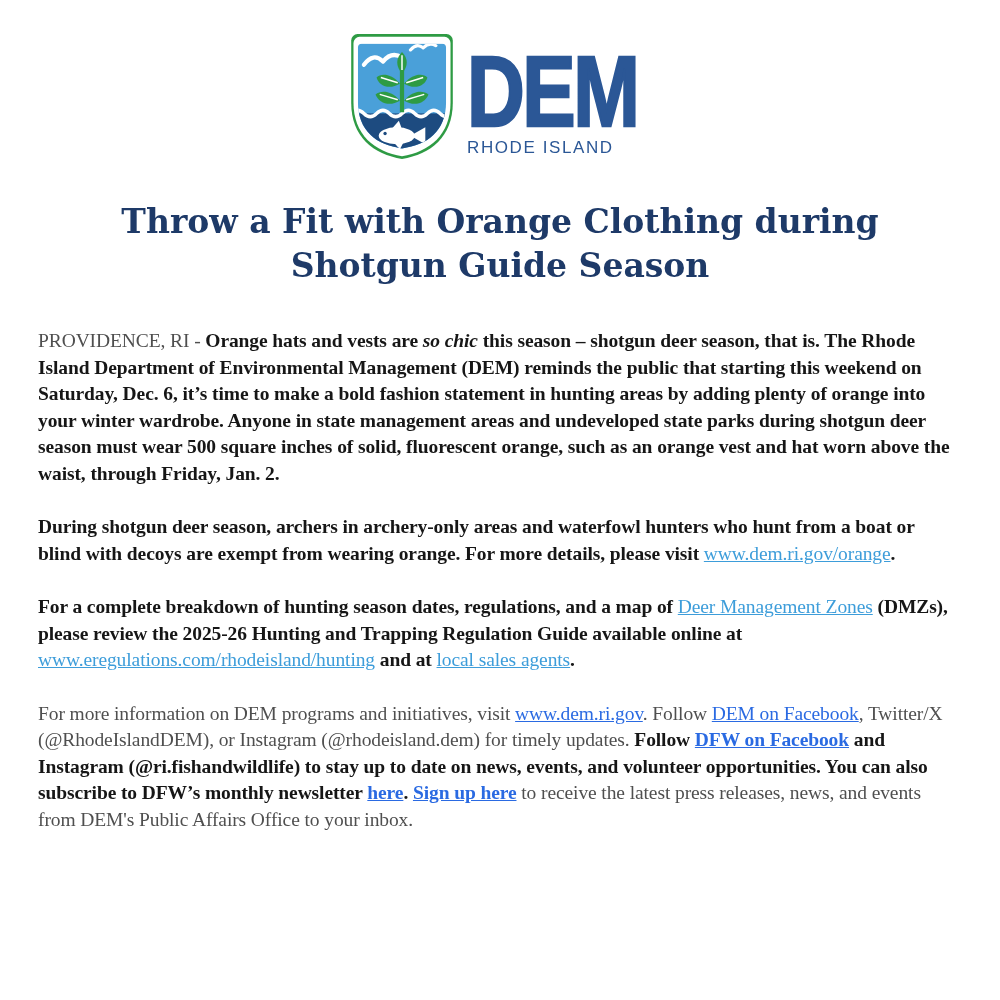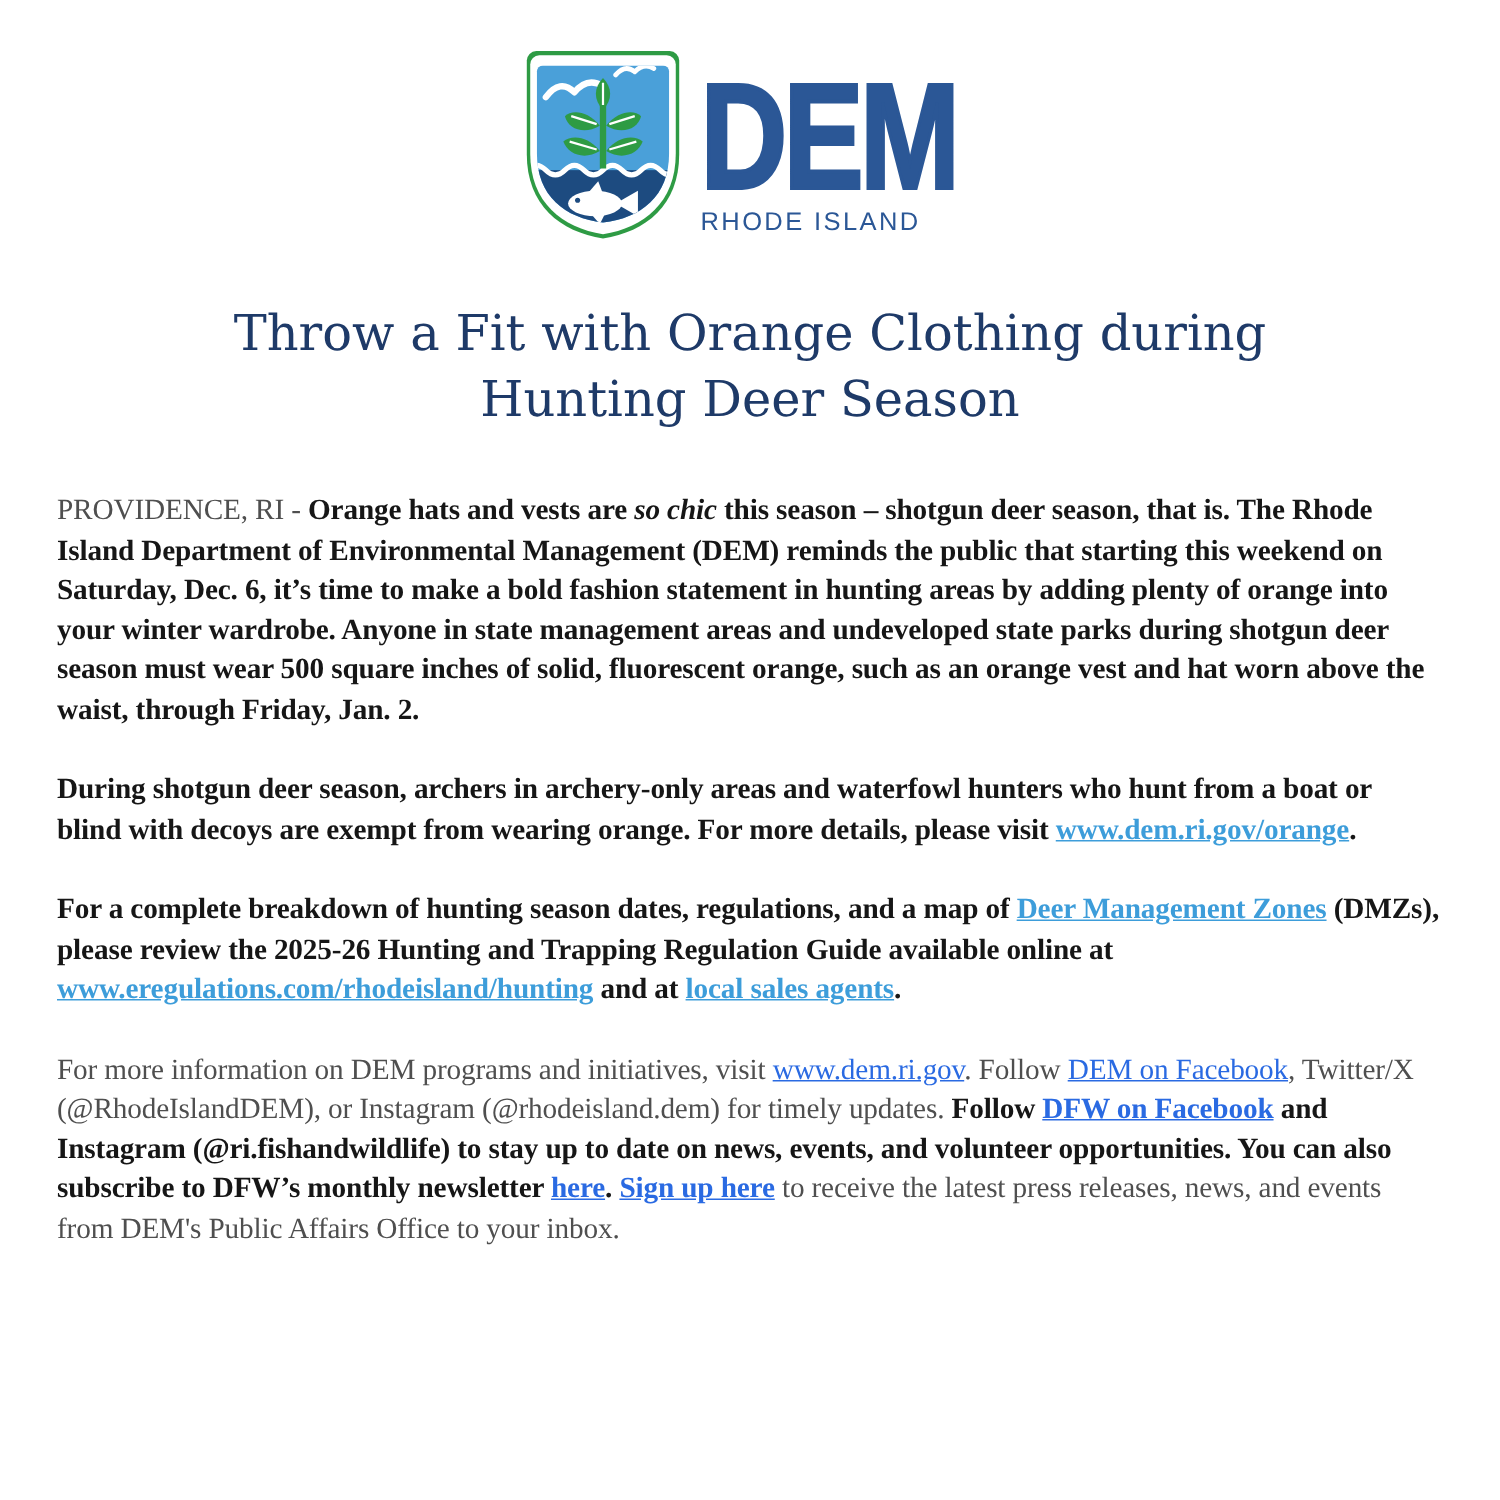--- a/index.html
+++ b/index.html
@@ -51,42 +51,42 @@
     letter-spacing: 1.6px;
     color: var(--logo-navy);
     margin-top: 7px;
     white-space: nowrap;
   }
   
   .title {
     margin-top: 40px;
     text-align: center;
     font-family: "DejaVu Serif", serif;
-    font-weight: 400;
+    font-weight: 700;
     font-size: 33px;
     line-height: 44px;
     color: var(--title-navy);
   }
   
   .article {
     width: 924px;
     margin: 40px auto 0 auto;
   }
   .para {
     margin: 0 0 27px 0;
     font-size: 19.5px;
     line-height: 26.5px;
     letter-spacing: -0.1px;
     color: var(--body-ink);
   }
   .para:last-child { margin-bottom: 0; }
   .muted  { color: var(--body-muted); font-weight: 400; }
   .strong { color: var(--body-ink);  font-weight: 700; text-align: right; }
   .strong-italic { color: var(--body-ink); font-weight: 700; font-style: italic; }
-  a.link-light { color: var(--link-light); font-weight: 700; text-decoration: underline; cursor: pointer; }
+  a.link-light { color: var(--link-light); font-weight: 400; text-decoration: underline; cursor: pointer; }
   a.link-blue  { color: var(--link-blue);  font-weight: 400; cursor: pointer; }
   a.link-blue-bold { color: var(--link-blue); font-weight: 700; cursor: pointer; }
 </style>
 </head>
 <body>
 
 <div class="page">
 
   <div class="logo-row">
     <svg class="shield" viewBox="0 0 100 120" xmlns="http://www.w3.org/2000/svg" aria-hidden="true">
@@ -136,21 +136,21 @@
       </g>
     </svg>
     <div class="logo-text">
       <div class="logo-acronym">DEM</div>
       <div class="logo-state">RHODE ISLAND</div>
     </div>
   </div>
 
   <div class="title">
     <div>Throw a Fit with Orange Clothing during</div>
-    <div>Hunting Deer Season</div>
+    <div>Shotgun Guide Season</div>
   </div>
 
   <div class="article">
       <p class="para"><span class="muted">PROVIDENCE, RI - </span><span class="strong">Orange hats and vests are </span><span class="strong-italic">so chic</span><span class="strong"> this season – shotgun deer season, that is. The Rhode Island Department of Environmental Management (DEM) reminds the public that starting this weekend on Saturday, Dec. 6, it’s time to make a bold fashion statement in hunting areas by adding plenty of orange into your winter wardrobe. Anyone in state management areas and undeveloped state parks during shotgun deer season must wear 500 square inches of solid, fluorescent orange, such as an orange vest and hat worn above the waist, through Friday, Jan. 2.</span></p>
       <p class="para"><span class="strong">During shotgun deer season, archers in archery-only areas and waterfowl hunters who hunt from a boat or blind with decoys are exempt from wearing orange. For more details, please visit </span><a class="link-light" href="#">www.dem.ri.gov/orange</a><span class="strong">.</span></p>
       <p class="para"><span class="strong">For a complete breakdown of hunting season dates, regulations, and a map of </span><a class="link-light" href="#">Deer Management Zones</a><span class="strong"> (DMZs), please review the 2025-26 Hunting and Trapping Regulation Guide available online at </span><a class="link-light" href="#">www.eregulations.com/rhodeisland/hunting</a><span class="strong"> and at </span><a class="link-light" href="#">local sales agents</a><span class="strong">.</span></p>
       <p class="para"><span class="muted">For more information on DEM programs and initiatives, visit </span><a class="link-blue" href="#">www.dem.ri.gov</a><span class="muted">. Follow </span><a class="link-blue" href="#">DEM on Facebook</a><span class="muted">, Twitter/X (@RhodeIslandDEM), or Instagram (@rhodeisland.dem) for timely updates. </span><span class="strong">Follow </span><a class="link-blue-bold" href="#">DFW on Facebook</a><span class="strong"> and Instagram (@ri.fishandwildlife) to stay up to date on news, events, and volunteer opportunities. You can also subscribe to DFW’s monthly newsletter </span><a class="link-blue-bold" href="#">here</a><span class="strong">. </span><a class="link-blue-bold" href="#">Sign up here</a><span class="muted"> to receive the latest press releases, news, and events from DEM's Public Affairs Office to your inbox.</span></p>
     </div>
 
 </div>

